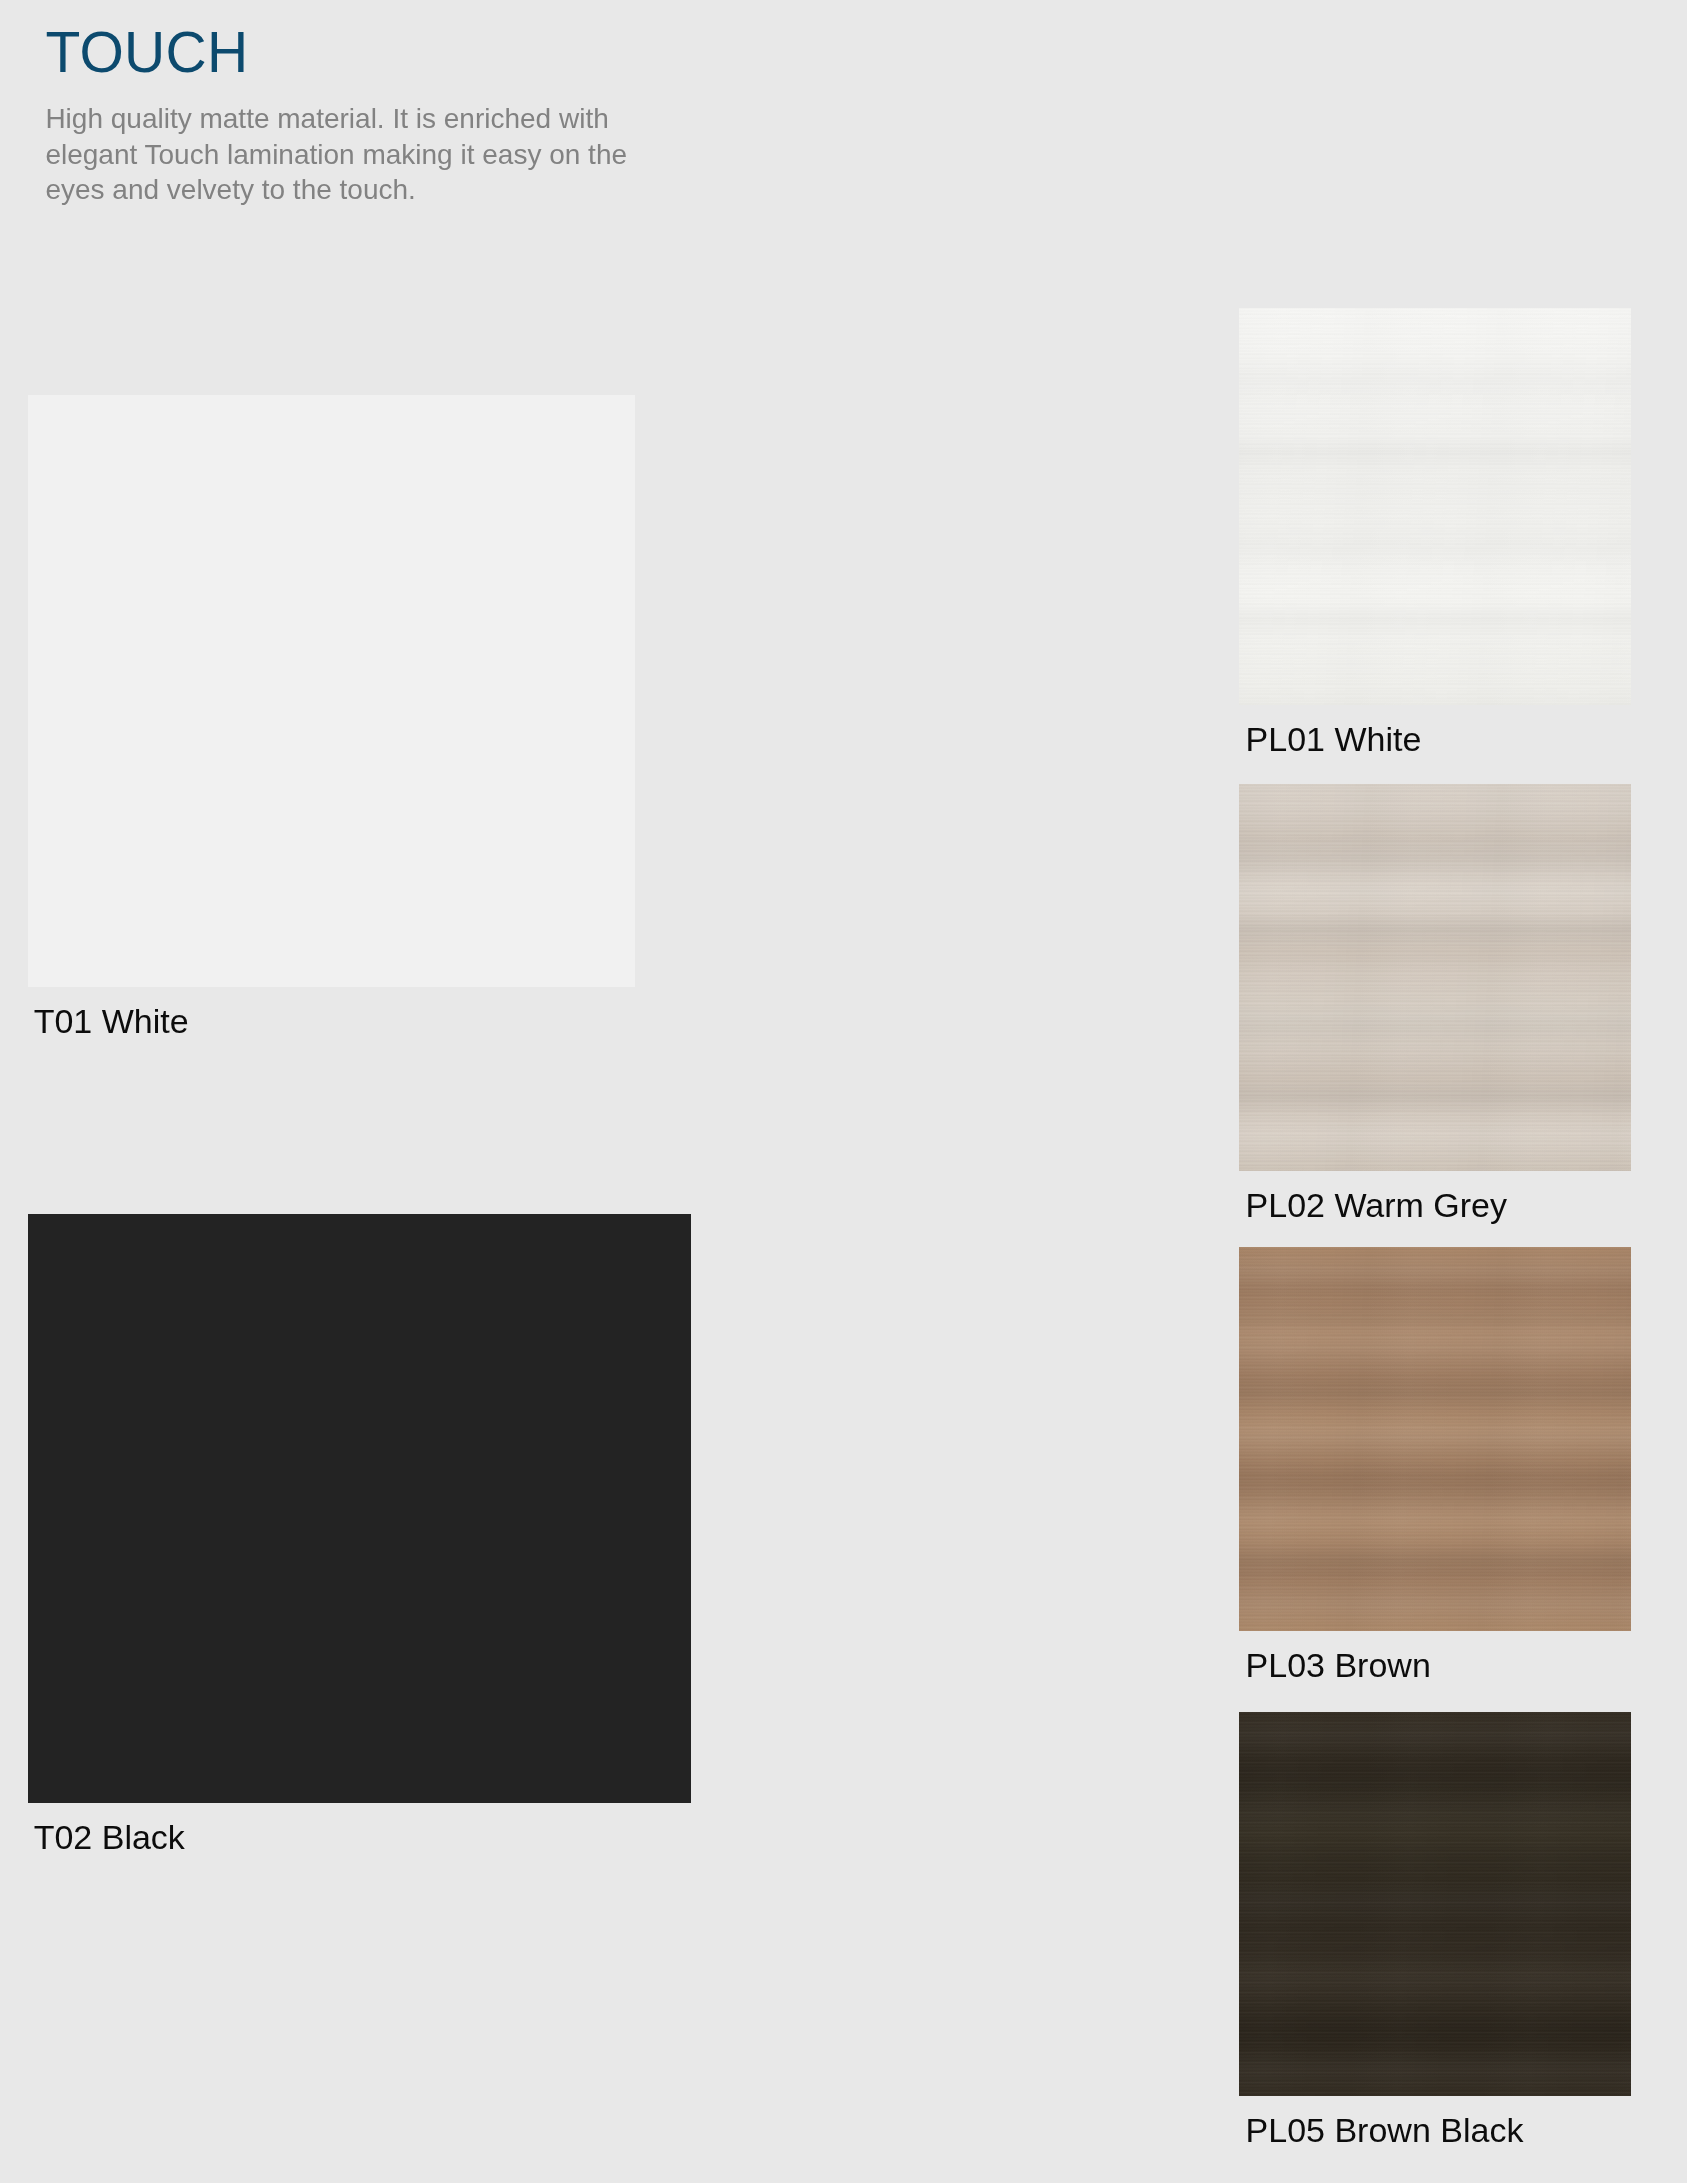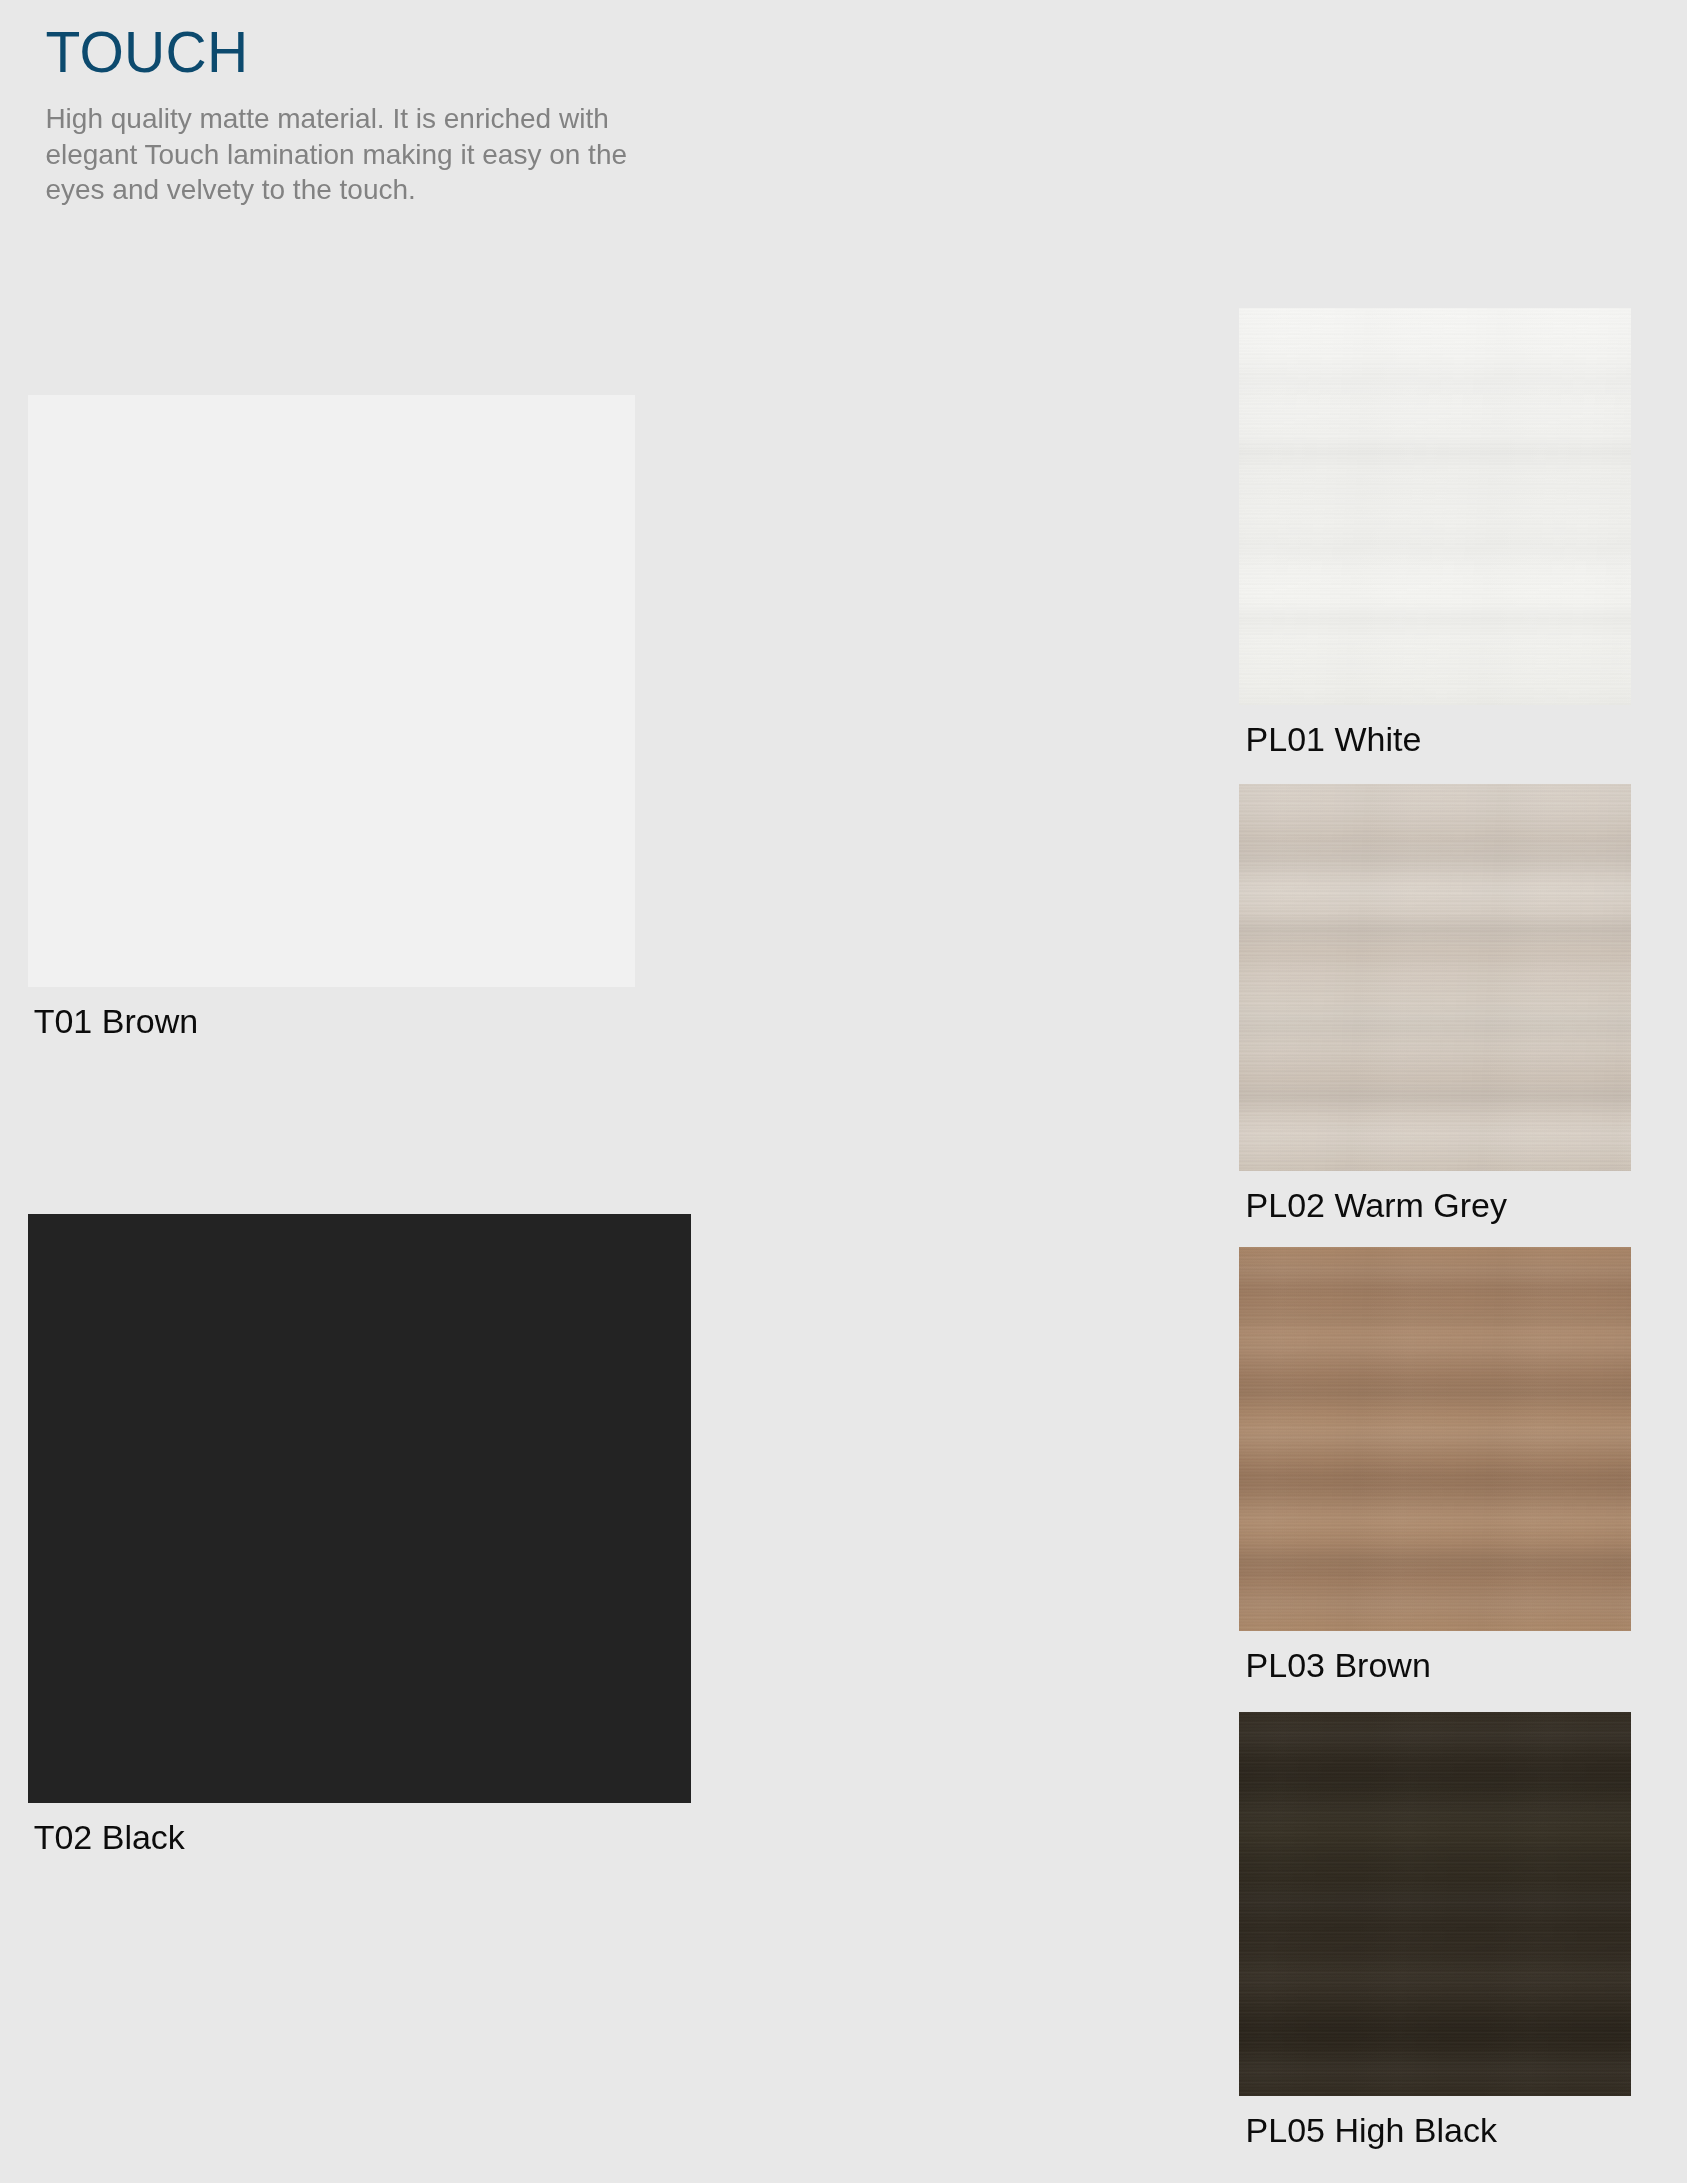--- a/index.html
+++ b/index.html
@@ -224,21 +224,21 @@
 
   <div class="column column-left">
 
     <div class="material-header">
       <h1 class="material-title">TOUCH</h1>
       <p class="material-desc">High quality matte material. It is enriched with elegant Touch lamination making it easy on the eyes and velvety to the touch.</p>
     </div>
 
     <div class="swatch-block block-t01">
       <span class="swatch mat-t01"></span>
-      <span class="swatch-label">T01 Brown</span>
+      <span class="swatch-label">T01 White</span>
     </div>
 
     <div class="swatch-block block-t02">
       <span class="swatch mat-t02"></span>
       <span class="swatch-label">T02 Black</span>
     </div>
 
   </div>
 
   <div class="column column-right">
@@ -254,19 +254,19 @@
       <span class="swatch-label">PL02 Warm Grey</span>
     </div>
 
     <div class="swatch-block block-pl03">
       <span class="swatch wood mat-pl03"></span>
       <span class="swatch-label">PL03 Brown</span>
     </div>
 
     <div class="swatch-block block-pl04">
       <span class="swatch wood mat-pl04"></span>
-      <span class="swatch-label">PL05 High Black</span>
+      <span class="swatch-label">PL05 Brown Black</span>
     </div>
 
   </div>
 
 </div>
 
 
 </body></html>

